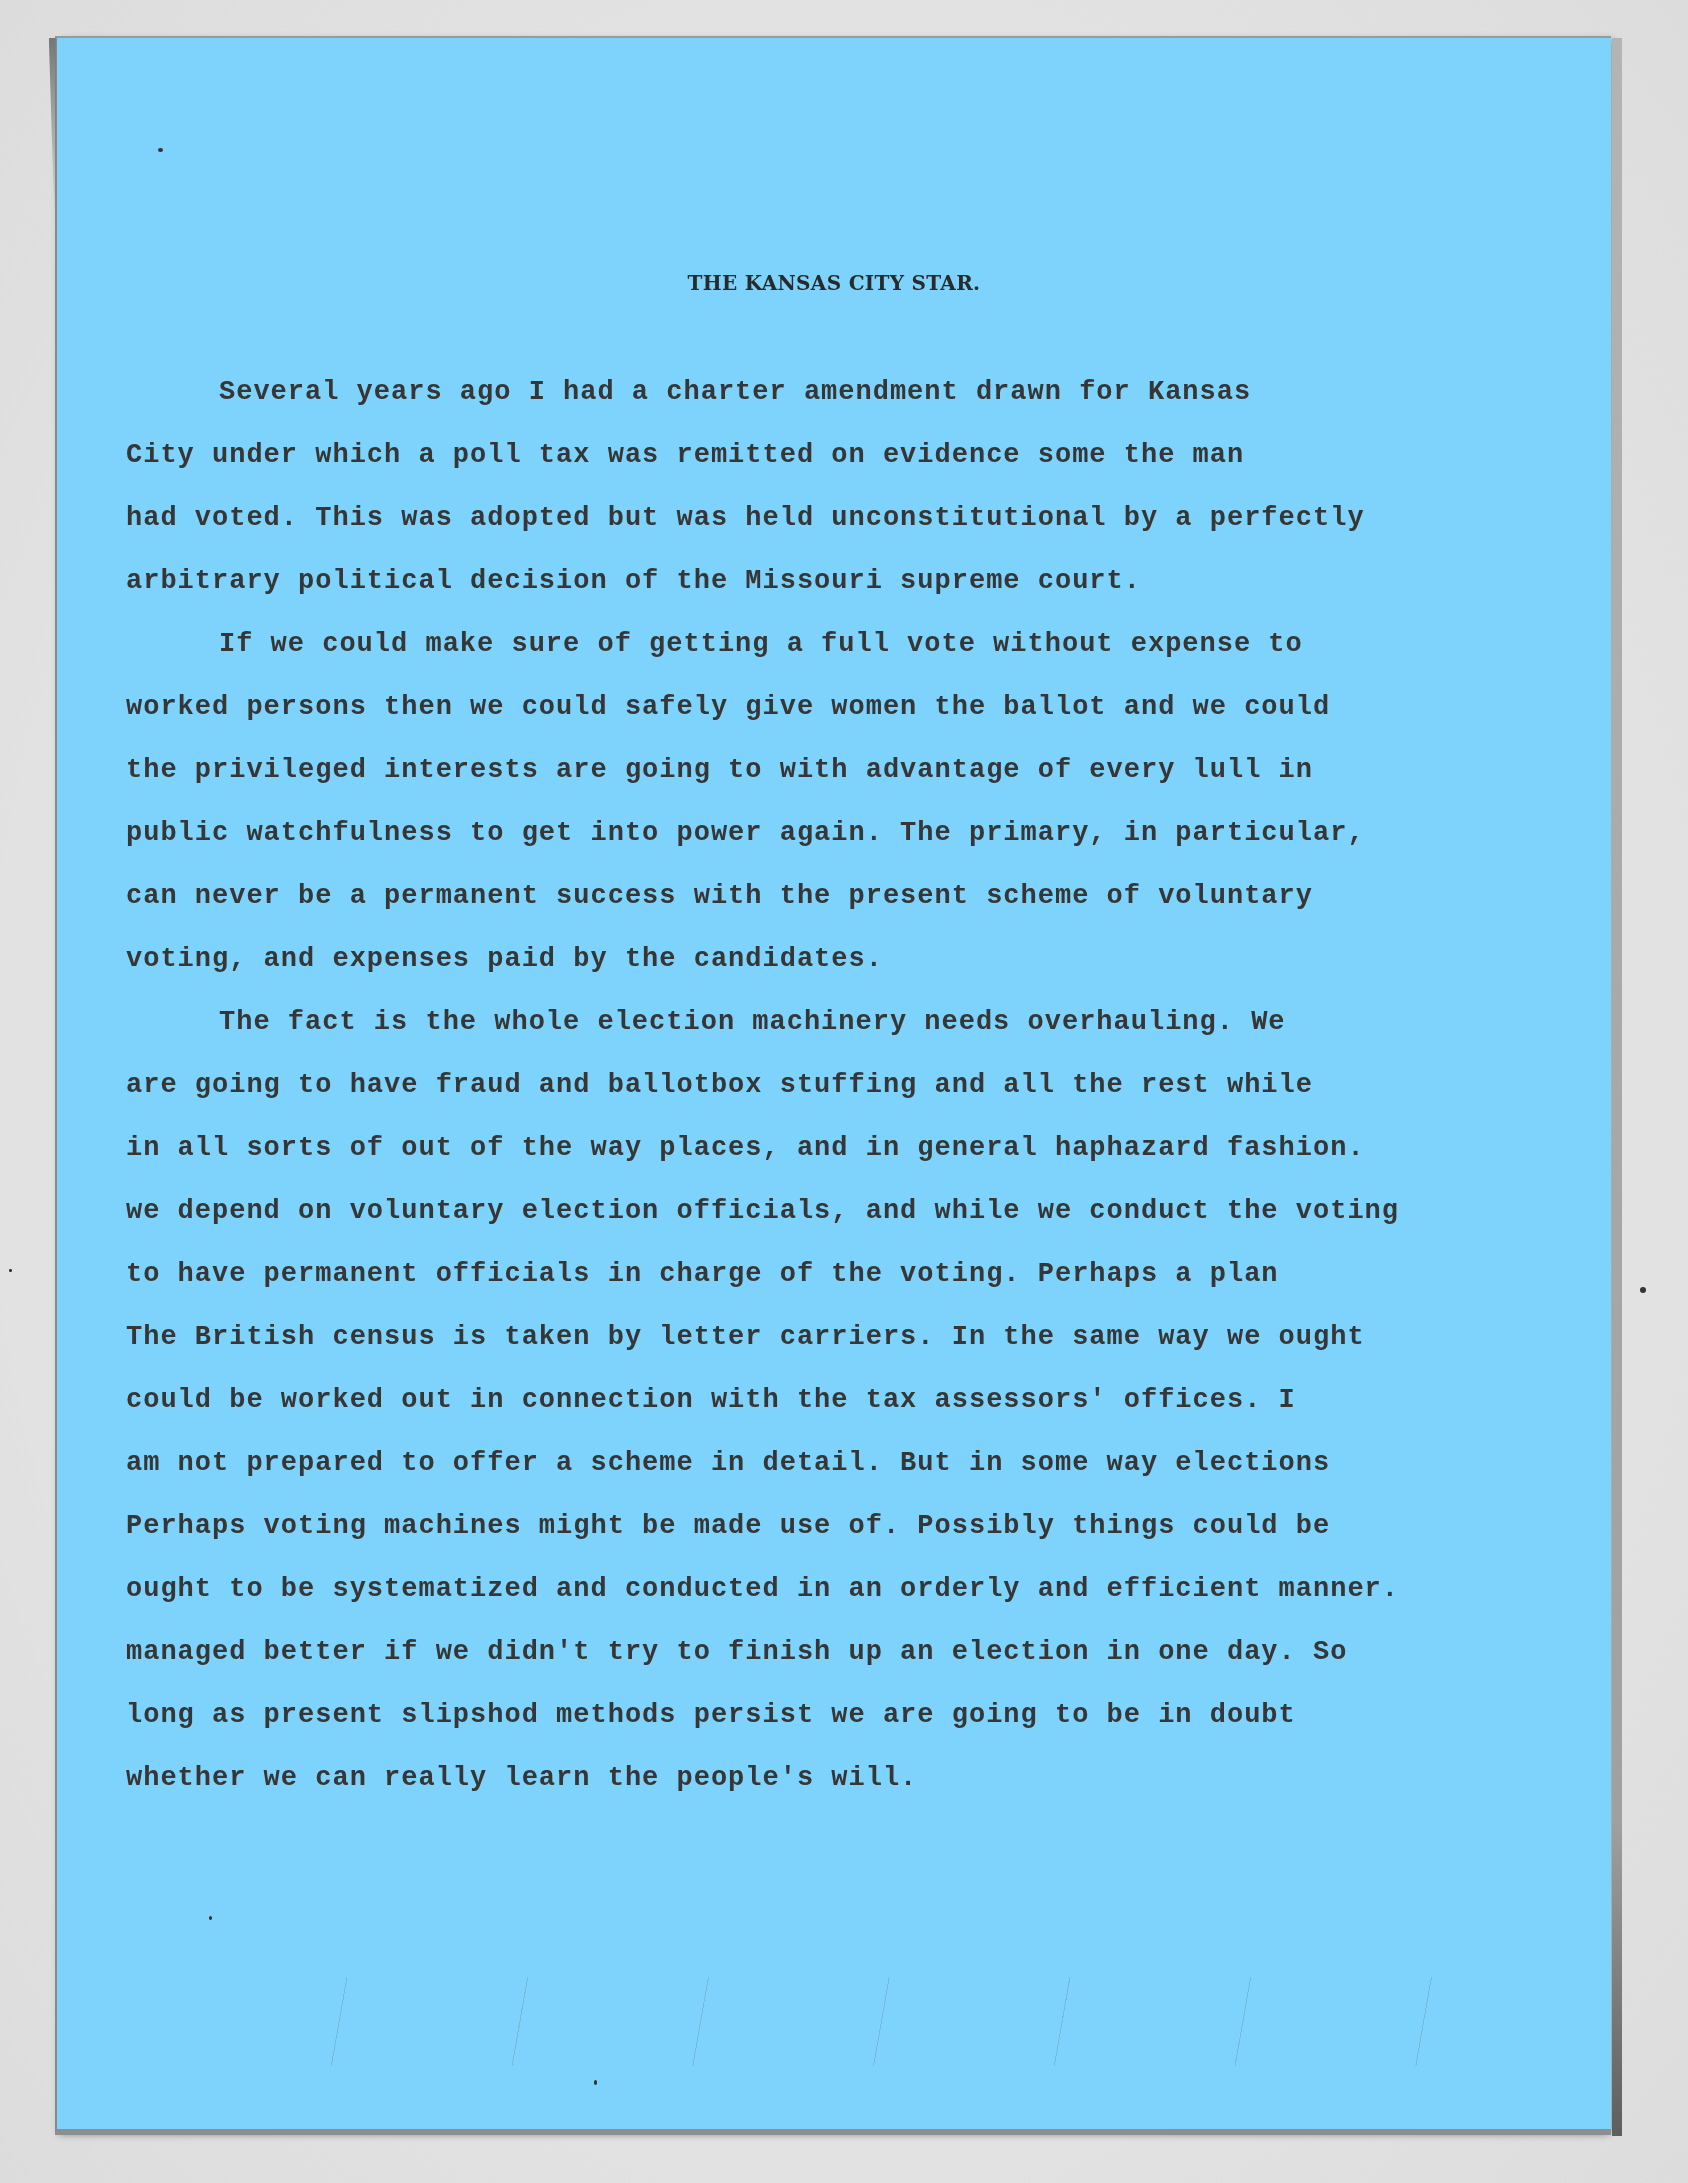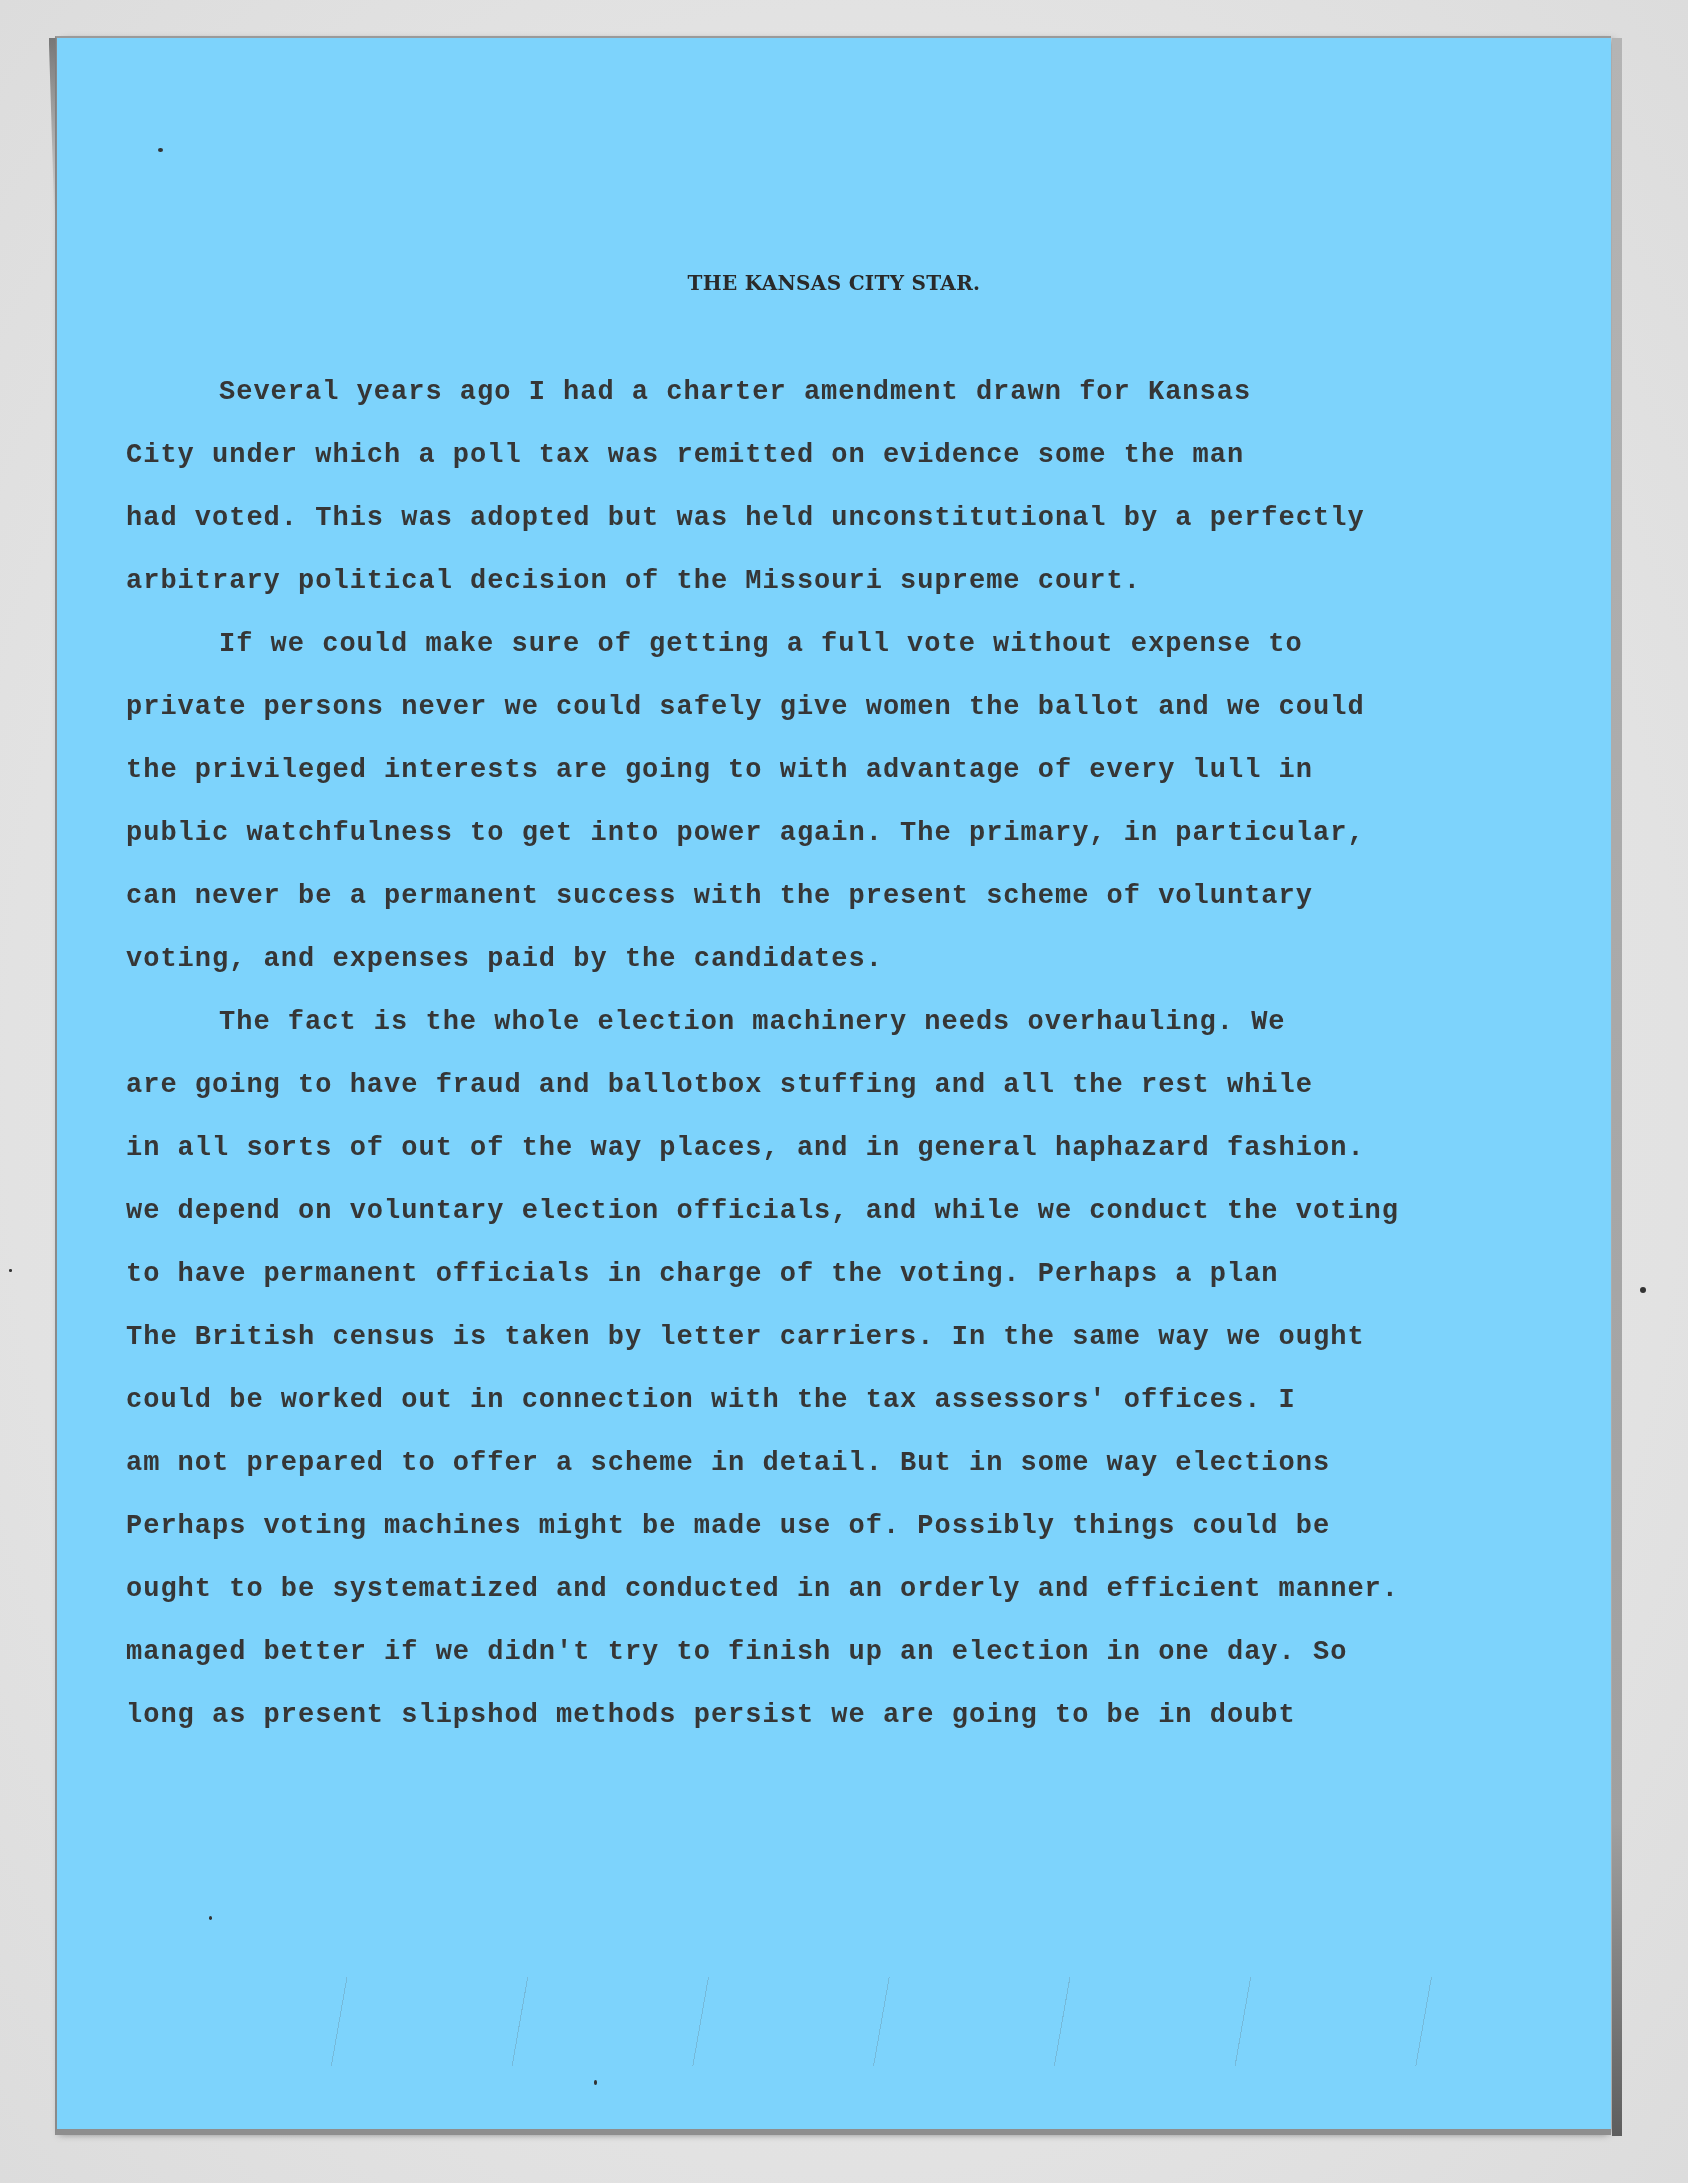--- a/index.html
+++ b/index.html
@@ -114,35 +114,36 @@
   <div class="masthead">THE KANSAS CITY STAR.</div>
 
   <div class="body-text">
 
     <span class="line indent">Several years ago I had a charter amendment drawn for Kansas</span>
     <span class="line">City under which a poll tax was remitted on evidence some the man</span>
     <span class="line">had voted. This was adopted but was held unconstitutional by a perfectly</span>
     <span class="line">arbitrary political decision of the Missouri supreme court.</span>
 
     <span class="line indent">If we could make sure of getting a full vote without expense to</span>
-    <span class="line">private persons never we could safely give women the ballot and we could</span>
+    <span class="line">worked persons then we could safely give women the ballot and we could</span>
     <span class="line">the privileged interests are going to with advantage of every lull in</span>
     <span class="line">public watchfulness to get into power again. The primary, in particular,</span>
     <span class="line">can never be a permanent success with the present scheme of voluntary</span>
     <span class="line">voting, and expenses paid by the candidates.</span>
 
     <span class="line indent">The fact is the whole election machinery needs overhauling. We</span>
     <span class="line">are going to have fraud and ballotbox stuffing and all the rest while</span>
     <span class="line">in all sorts of out of the way places, and in general haphazard fashion.</span>
     <span class="line">we depend on voluntary election officials, and while we conduct the voting</span>
     <span class="line">to have permanent officials in charge of the voting. Perhaps a plan</span>
     <span class="line">The British census is taken by letter carriers. In the same way we ought</span>
     <span class="line">could be worked out in connection with the tax assessors' offices. I</span>
     <span class="line">am not prepared to offer a scheme in detail. But in some way elections</span>
     <span class="line">Perhaps voting machines might be made use of. Possibly things could be</span>
     <span class="line">ought to be systematized and conducted in an orderly and efficient manner.</span>
     <span class="line">managed better if we didn't try to finish up an election in one day. So</span>
     <span class="line">long as present slipshod methods persist we are going to be in doubt</span>
+    <span class="line">whether we can really learn the people's will.</span>
   </div>
 
   <div class="streaks"></div>
 </div>
 
 
 </body></html>

